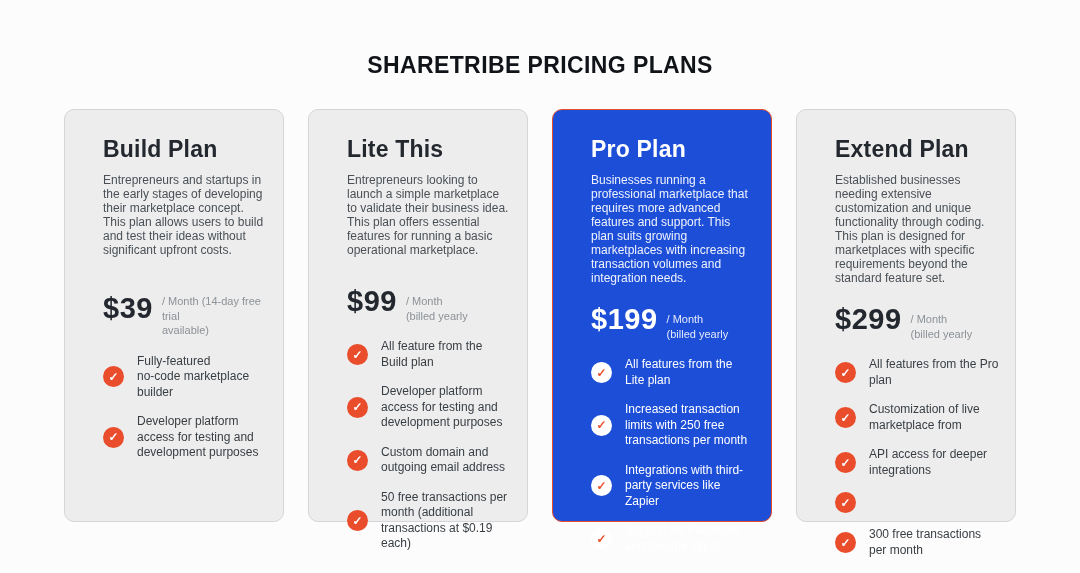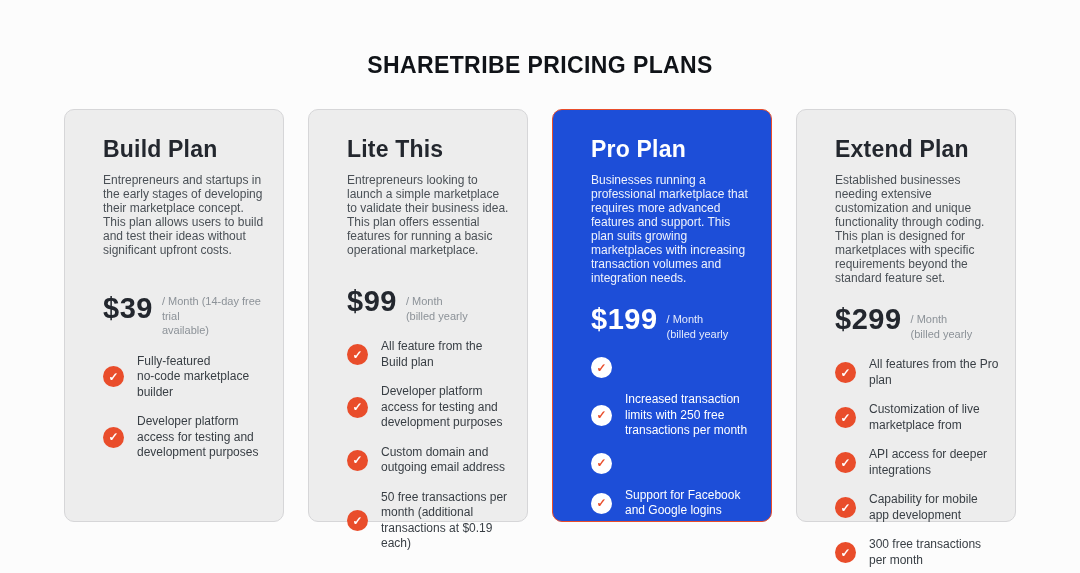--- a/index.html
+++ b/index.html
@@ -176,27 +176,29 @@
     <h2 class="plan-name">Pro Plan</h2>
     <p class="plan-desc">Businesses running a professional marketplace that requires more advanced features and support. This plan suits growing marketplaces with increasing transaction volumes and integration needs.</p>
     <div class="price-row">
       <span class="price">$199</span>
       <span class="price-note">/ Month
 (billed yearly</span>
     </div>
     <ul class="features">
         <li class="feature">
           <span class="check">✓</span>
+          <span class="feature-text">All features from the Lite plan</span>
         </li>
         <li class="feature">
           <span class="check">✓</span>
           <span class="feature-text">Increased transaction limits with 250 free transactions per month</span>
         </li>
         <li class="feature">
           <span class="check">✓</span>
+          <span class="feature-text">Integrations with third-party services like Zapier</span>
         </li>
         <li class="feature">
           <span class="check">✓</span>
           <span class="feature-text">Support for Facebook and Google logins</span>
         </li>
       </ul>
   </section>
 
   <section class="card">
     <h2 class="plan-name">Extend Plan</h2>
@@ -214,21 +216,20 @@
         <li class="feature">
           <span class="check">✓</span>
           <span class="feature-text">Customization of live marketplace from</span>
         </li>
         <li class="feature">
           <span class="check">✓</span>
           <span class="feature-text">API access for deeper integrations</span>
         </li>
         <li class="feature">
           <span class="check">✓</span>
-          <span class="feature-text">Capability for mobile app development</span>
         </li>
         <li class="feature">
           <span class="check">✓</span>
           <span class="feature-text">300 free transactions per month</span>
         </li>
       </ul>
   </section>
 </main>
 
 </body></html>

